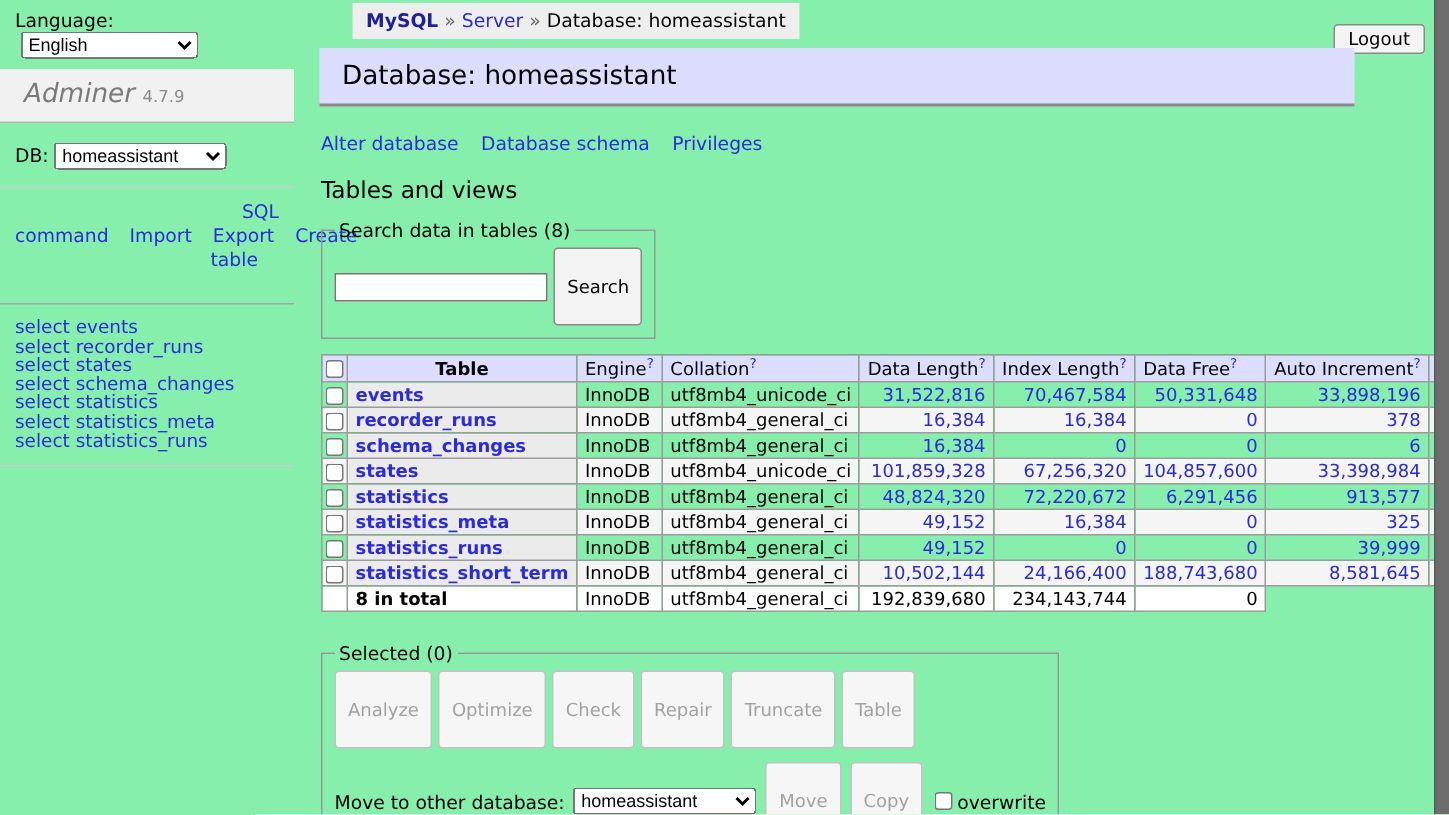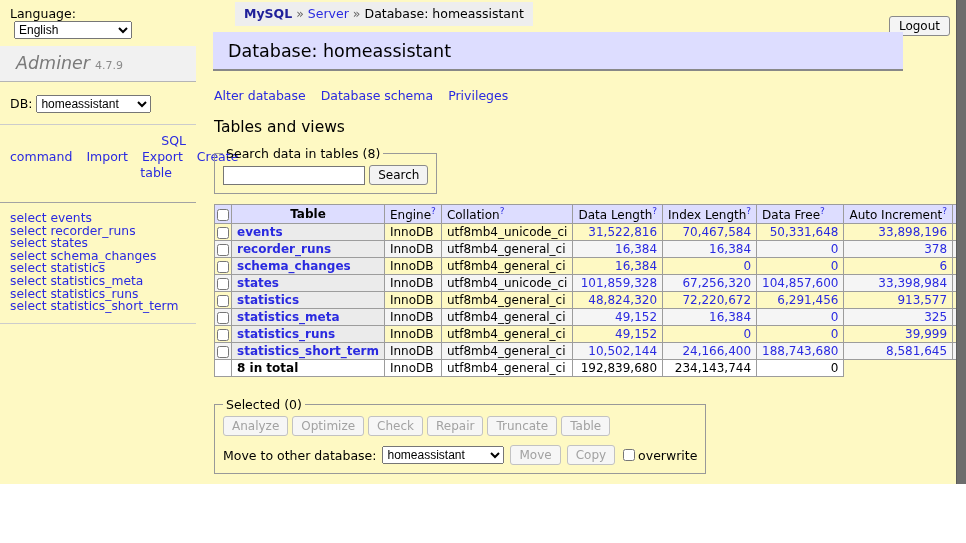--- a/index.html
+++ b/index.html
@@ -1,18 +1,18 @@
 <!DOCTYPE html>
 <html><head>
 <meta charset="utf-8">
 <style>
   * { box-sizing: border-box; }
   html,body { margin:0; padding:0; background:#fff; }
   body { font-family:"DejaVu Sans", sans-serif; font-size:13px; color:#000; }
-  .screen { position:relative; width:966px; height:484px; overflow:hidden; background:#fef9c3; }
+  .screen { position:relative; width:966px; height:543px; overflow:hidden; background:#86efac; }
 
   a.link { color:#2a2ae0; text-decoration:none; cursor:pointer; }
 
   
   .scrollbar { position:absolute; top:0; right:0; width:10px; height:543px; background:#6d6d6d; border-left:1px solid #5a5a5a; }
 
   
   .sidebar { position:absolute; top:0; left:0; width:196px; font-size:12.5px; }
   .lang-row { padding:6px 0 7px 10px; }
   .lang-row select { width:118px; font-size:12px; margin-left:4px; }
@@ -34,21 +34,21 @@
 
   
   .main { position:absolute; left:213px; top:32px; width:690px; }
   h2.page-title { margin:0; background:#ddf; border-bottom:2px solid #888; font-weight:normal; font-size:17.5px; padding:9px 14px 8px 15px; }
   .actions-row { margin:17px 0 0 1px; font-size:12.5px; }
   .actions-row a { margin-right:15px; }
   h3.section { font-weight:normal; font-size:15.5px; margin:15px 0 0 1px; }
   fieldset { display:inline-block; border:1px solid #999; margin:10px 0 0 1px; padding:4px 8px 8px 8px; }
   legend { font-size:12.5px; padding:0 3px; }
   .search-input { width:142px; font-size:12px; padding:1px 3px; border:1px solid #767676; height:19px; }
-  .btn { font-size:12px; padding:2px 8px; background:#f3f3f3; border:1px solid #8a8a8a; border-radius:3px; cursor:pointer; font-family:"DejaVu Sans",sans-serif; }
+  .btn { font-size:12px; padding:18px 8px; background:#f3f3f3; border:1px solid #8a8a8a; border-radius:3px; cursor:pointer; font-family:"DejaVu Sans",sans-serif; }
   .btn:disabled { color:#a2a2a2; background:#f6f6f6; border-color:#c2c2c2; cursor:default; }
 
   
   table.db { border-collapse:collapse; table-layout:fixed; margin:10px 0 0 1px; font-size:12px; }
   table.db th, table.db td { border:1px solid #9c9c9c; padding:1px 5px; height:17px; overflow:hidden; white-space:nowrap; }
   table.db thead th { background:#ddf; font-weight:normal; text-align:left; }
   table.db thead th.col-check { text-align:center; }
   table.db thead th.col-table { font-weight:bold; text-align:center; }
   table.db sup { color:#2a2ae0; font-size:9px; }
   table.db tbody th.name-cell { background:#ebebeb; text-align:left; font-weight:bold; }
@@ -89,21 +89,20 @@
     </div>
     <div class="side-links"><a class="link">SQL command</a><a class="link">Import</a><a class="link">Export</a><a class="link">Create table</a></div>
     <div class="table-list">
         <a class="link">select events</a>
         <a class="link">select recorder_runs</a>
         <a class="link">select states</a>
         <a class="link">select schema_changes</a>
         <a class="link">select statistics</a>
         <a class="link">select statistics_meta</a>
         <a class="link">select statistics_runs</a>
-        <a class="link">select statistics_short_term</a>
       </div>
   </div>
 
   <div class="crumbs">
     <a class="root">MySQL</a><span class="sep">»</span><a class="link">Server</a><span class="sep">»</span><span>Database: homeassistant</span>
   </div>
   <button class="logout-btn">Logout</button>
 
   <div class="main">
     <h2 class="page-title">Database: homeassistant</h2>

